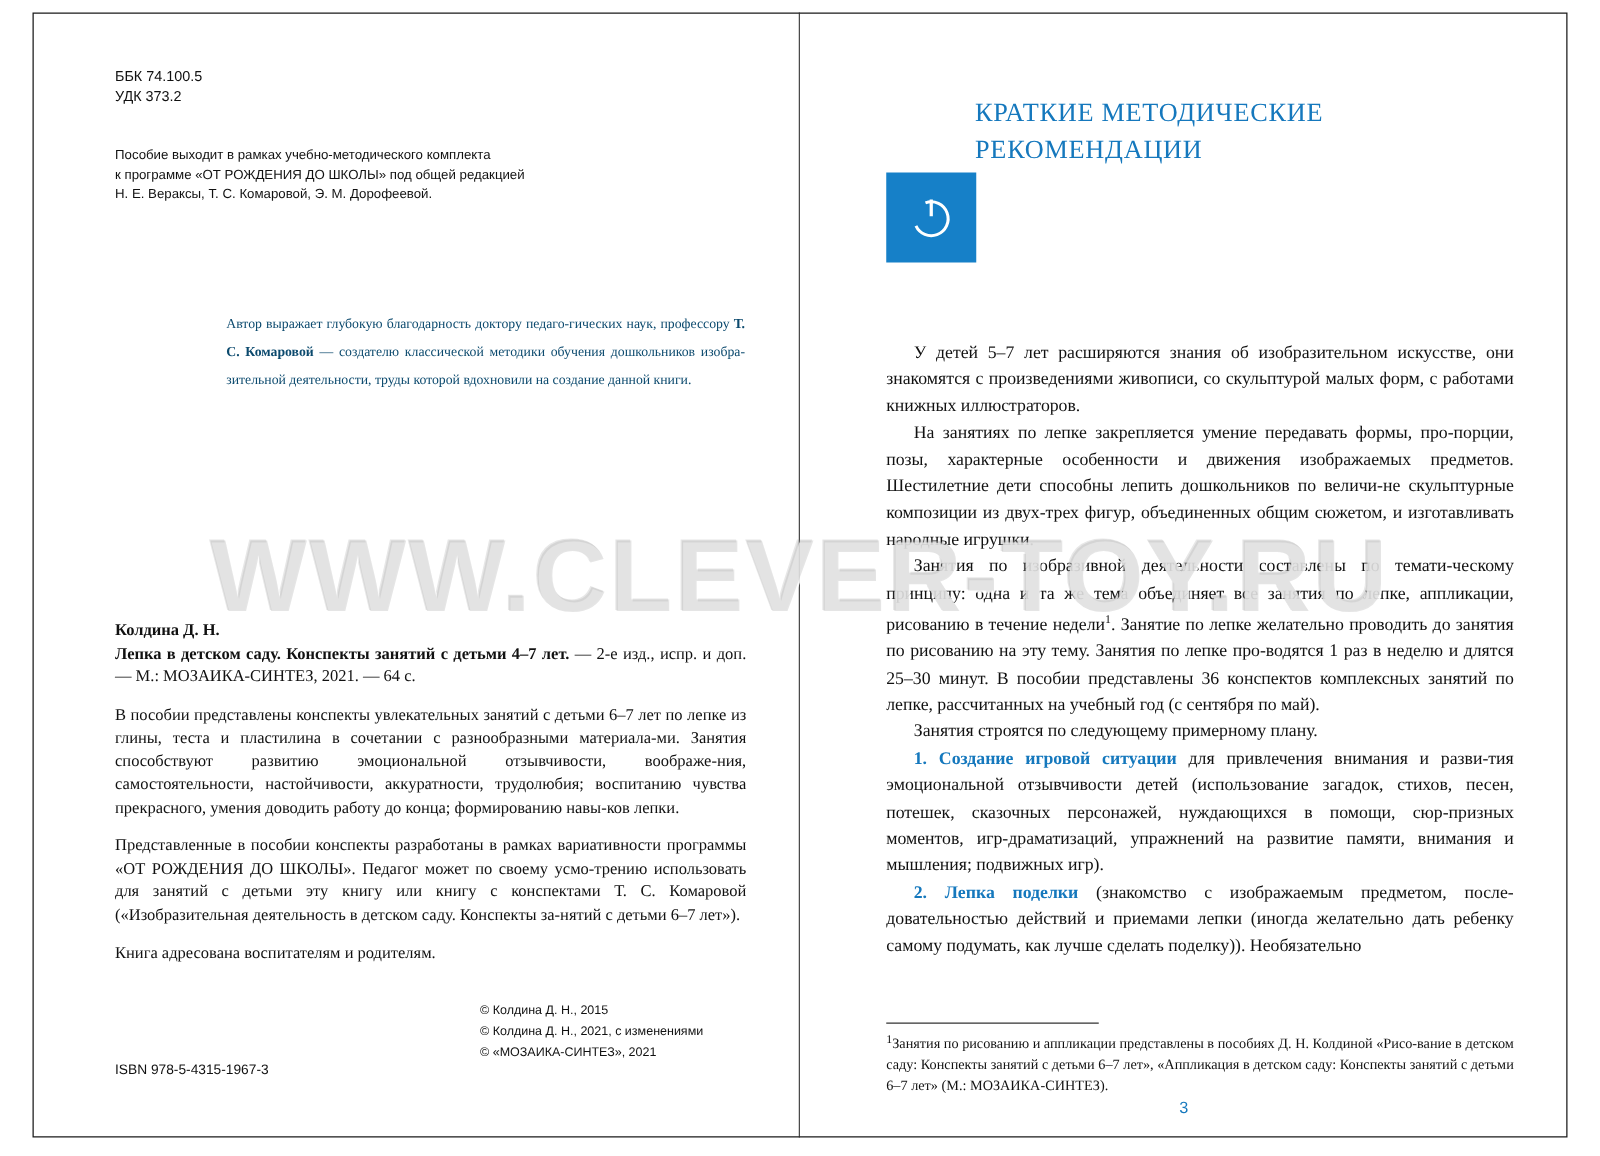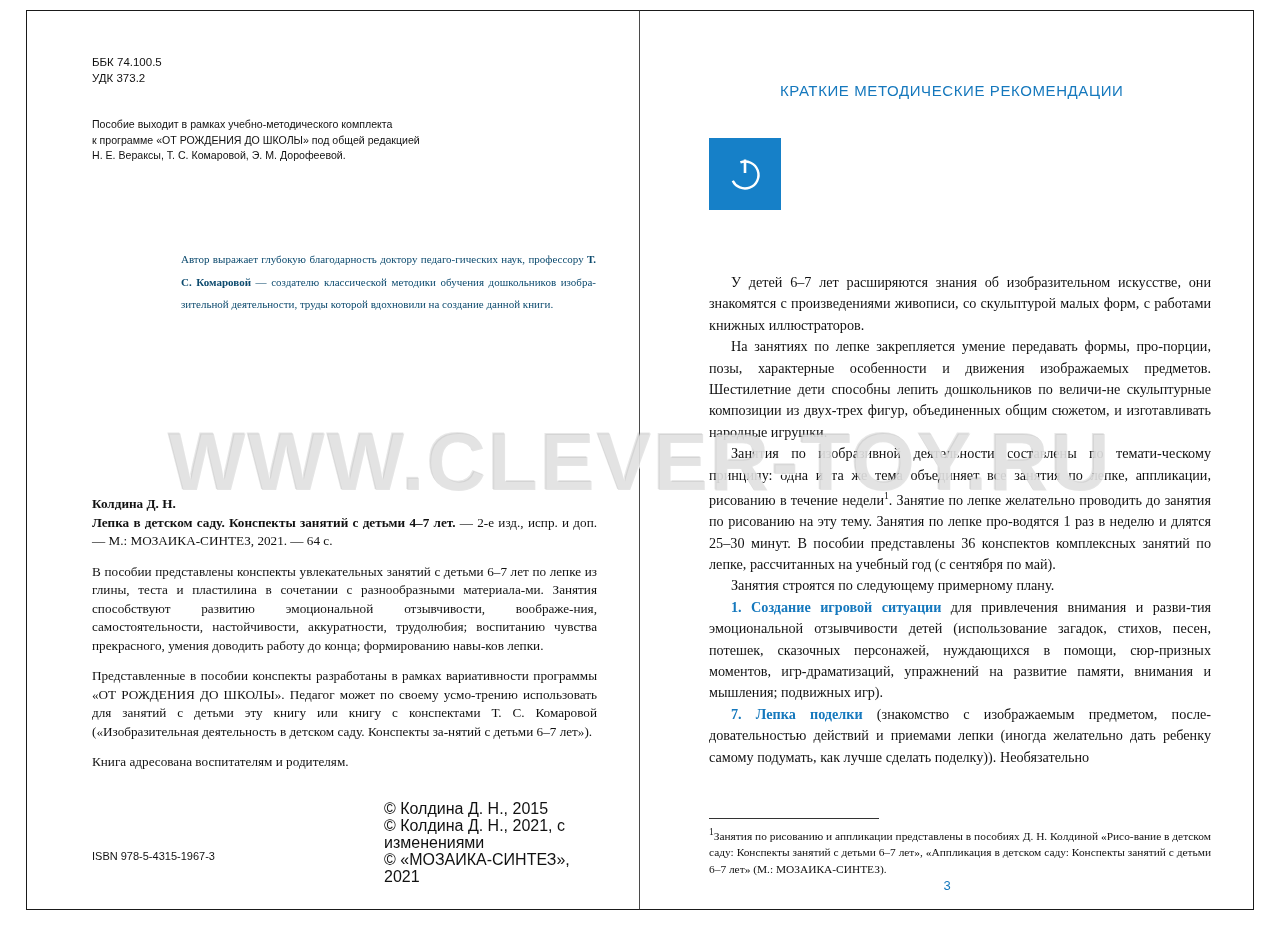--- a/index.html
+++ b/index.html
@@ -98,21 +98,21 @@
     text-align: justify;
   }
   .author-block p.tight { margin-bottom: 0; }
 
   .copyright {
     position: absolute;
     left: 358px;
     top: 790px;
     width: 220px;
     font-family: "Liberation Sans", sans-serif;
-    font-size: 16px;
+    font-size: 10px;
     line-height: 17px;
     color: #111;
   }
   .isbn {
     position: absolute;
     left: 66px;
     top: 840px;
     font-family: "Liberation Sans", sans-serif;
     font-size: 11px;
     color: #111;
@@ -142,22 +142,22 @@
     left: 640px;
     top: 10px;
     width: 614px;
     height: 900px;
   }
   .chapter-title {
     position: absolute;
     left: 140px;
     top: 66px;
     width: 450px;
-    font-family: Liberation Sans, sans-serif;
-    font-size: 15px;
+    font-family: Liberation Serif, serif;
+    font-size: 21px;
     line-height: 29px;
     font-weight: normal;
     letter-spacing: 0.6px;
     color: #1578bd;
     text-transform: uppercase;
   }
   .power-badge {
     position: absolute;
     left: 69px;
     top: 128px;
@@ -262,31 +262,31 @@
   <div class="chapter-title">Краткие методические рекомендации</div>
 
   <div class="power-badge">
     <svg width="40" height="40" viewBox="0 0 40 40" aria-hidden="true">
       <circle cx="20" cy="21" r="13.5" fill="none" stroke="#ffffff" stroke-width="2.4" stroke-dasharray="62 23" transform="rotate(-110 20 21)"></circle>
       <line x1="20" y1="5.5" x2="20" y2="19" stroke="#ffffff" stroke-width="2.6" stroke-linecap="butt"></line>
     </svg>
   </div>
 
   <div class="body-text">
-    <p>У детей 6–7 лет расширяются знания об изобразительном искусстве, они знакомятся с произведениями живописи, со скульптурой малых форм, с работами книжных иллюстраторов.</p>
+    <p>У детей 5–7 лет расширяются знания об изобразительном искусстве, они знакомятся с произведениями живописи, со скульптурой малых форм, с работами книжных иллюстраторов.</p>
     <p>На занятиях по лепке закрепляется умение передавать формы, про-порции, позы, характерные особенности и движения изображаемых предметов. Шестилетние дети способны лепить дошкольников по величи-не скульптурные композиции из двух-трех фигур, объединенных общим сюжетом, и изготавливать народные игрушки.</p>
     <p>
       <span>Занятия по изобразивной деятельности составлены по темати-ческому принципу: одна и та же тема объединяет все занятия по лепке, аппликации, рисованию в течение недели</span><sup>1</sup><span>. Занятие по лепке желательно проводить до занятия по рисованию на эту тему. Занятия по лепке про-водятся 1 раз в неделю и длятся 25–30 минут. В пособии представлены 36 конспектов комплексных занятий по лепке, рассчитанных на учебный год (с сентября по май).</span>
     </p>
     <p>Занятия строятся по следующему примерному плану.</p>
     <p>
       <span class="accent">1. Создание игровой ситуации</span><span> для привлечения внимания и разви-тия эмоциональной отзывчивости детей (использование загадок, стихов, песен, потешек, сказочных персонажей, нуждающихся в помощи, сюр-призных моментов, игр-драматизаций, упражнений на развитие памяти, внимания и мышления; подвижных игр).</span>
     </p>
     <p>
-      <span class="accent">7. Лепка поделки</span><span> (знакомство с изображаемым предметом, после-довательностью действий и приемами лепки (иногда желательно дать ребенку самому подумать, как лучше сделать поделку)). Необязательно</span>
+      <span class="accent">2. Лепка поделки</span><span> (знакомство с изображаемым предметом, после-довательностью действий и приемами лепки (иногда желательно дать ребенку самому подумать, как лучше сделать поделку)). Необязательно</span>
     </p>
   </div>
 
   <div class="footnote-rule"></div>
 
   <div class="footnote">
     <sup>1</sup><span>Занятия по рисованию и аппликации представлены в пособиях Д. Н. Колдиной «Рисо-вание в детском саду: Конспекты занятий с детьми 6–7 лет», «Аппликация в детском саду: Конспекты занятий с детьми 6–7 лет» (М.: МОЗАИКА-СИНТЕЗ).</span>
   </div>
 
   <div class="page-number">3</div>

